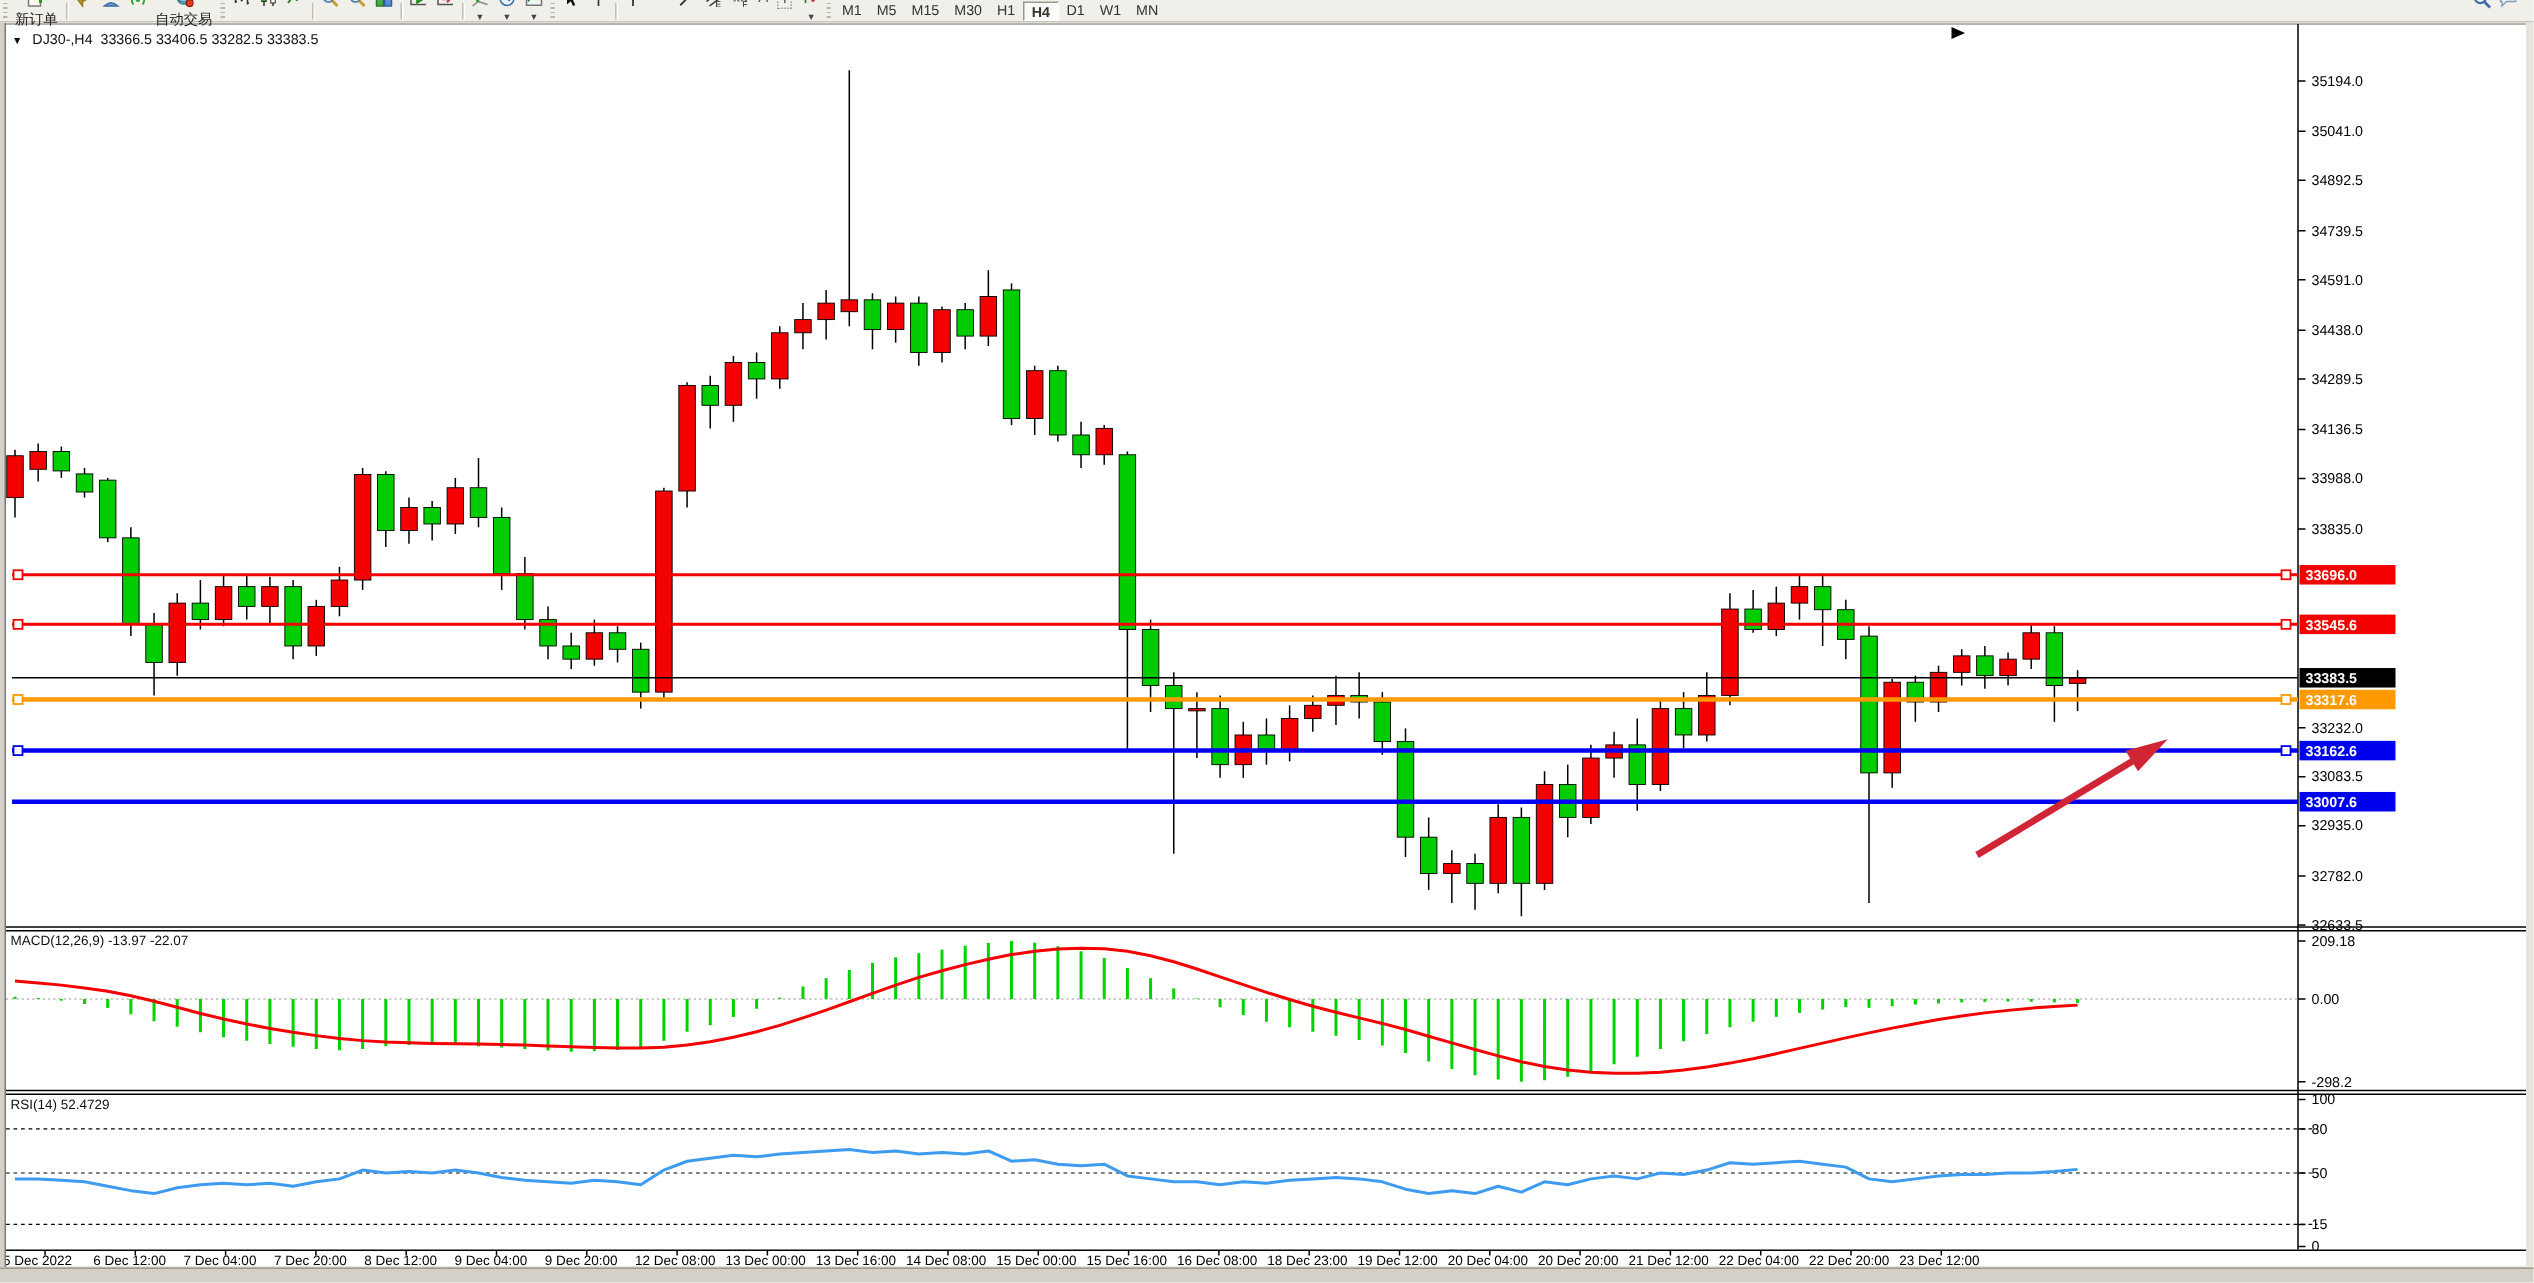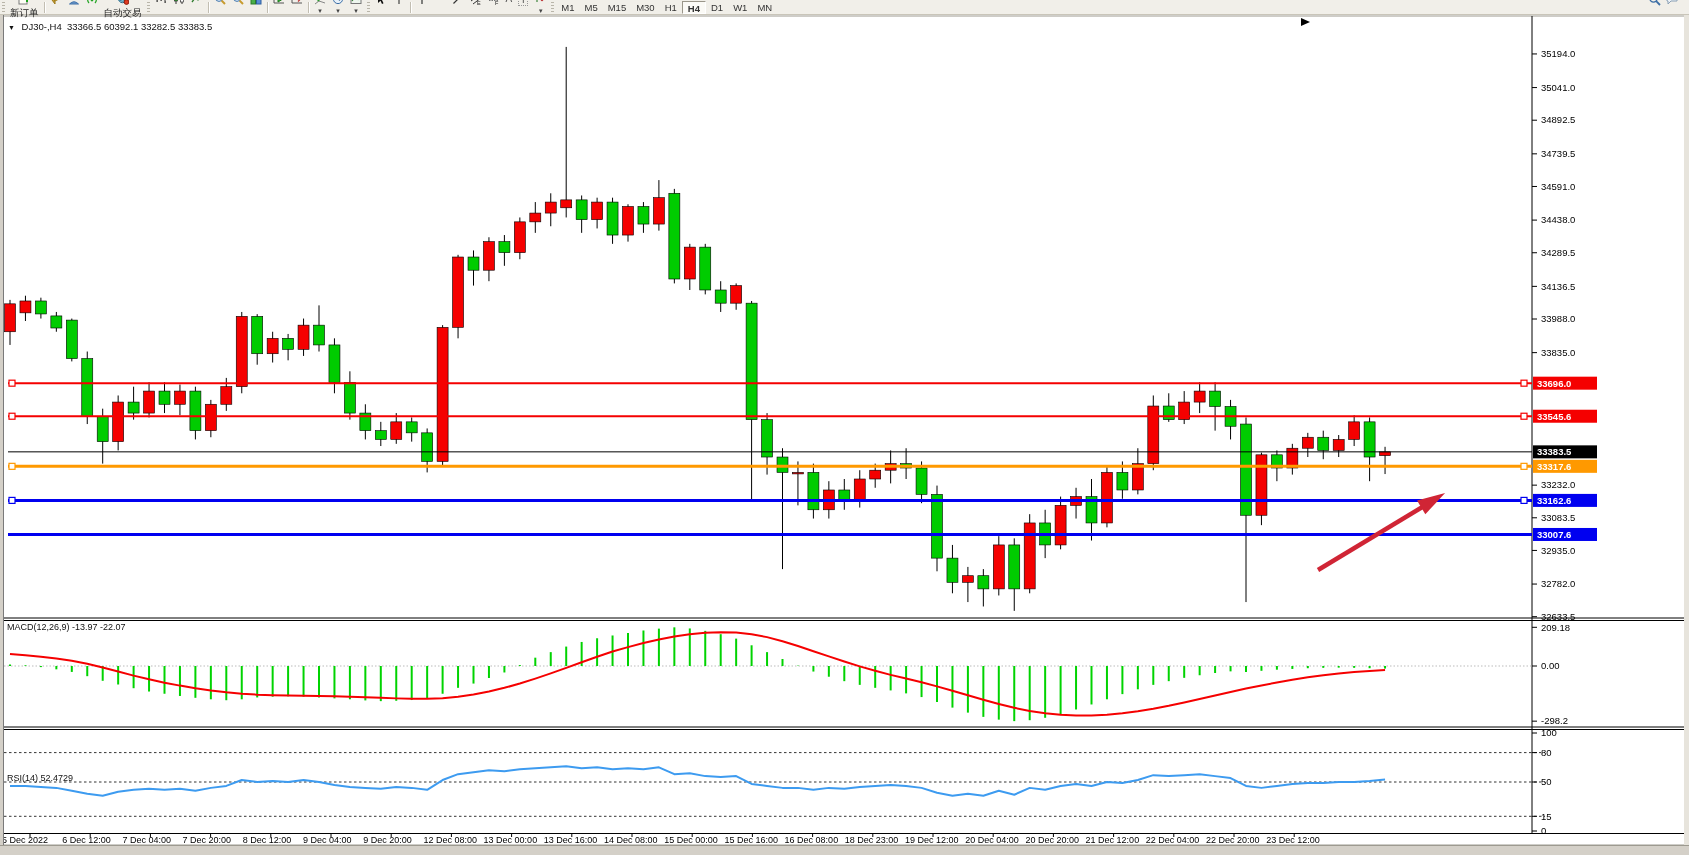--- a/index.html
+++ b/index.html
@@ -25,21 +25,21 @@
   
   .chartwin { position:absolute; left:0; top:15px; width:1689px; height:830px; background:#fff; }
   .leftedge { position:absolute; left:0; top:0; width:4px; height:830px; background:#d4d0c8; border-right:1px solid #7a7a7a; }
   .rightedge { position:absolute; right:0; top:0; width:5px; height:830px; background:#e7e4dc; }
   .bottom-strip { position:absolute; left:0; top:845px; width:1689px; height:10px; background:#d4d0c8; border-top:1px solid #9d9a90; }
   svg text { font-family:"Liberation Sans", sans-serif; }
   .chart-title { position:absolute; left:8px; top:6px; font-size:9.5px; color:#111; z-index:3; }
   .chart-title .dd { font-size:7px; margin-right:4px; }
   .ind-label { position:absolute; font-size:9px; color:#111; z-index:3; left:7px; }
   .ind-label.macd { top:607px; }
-  .ind-label.rsi  { top:716px;margin-top:42px; }
+  .ind-label.rsi  { top:716px; }
 </style>
 </head>
 <body>
 
 <div class="toolbar">
   <div class="grip"></div>
   <div class="tb-item">
     <span class="ico">
       <svg width="12" height="12">
           <rect x="1" y="1" width="8" height="10" fill="#fdfdf5" stroke="#7a7a7a"></rect>
@@ -258,21 +258,21 @@
           </svg>
         <span class="badge">1</span></span>
     </div>
   </div>
 </div>
 
 <div class="chartwin">
   <div class="chart-title">
     <span class="dd">▼</span>
     <span>DJ30-,H4</span>&nbsp;
-    <span>33366.5 60392.1 33282.5 33383.5</span>
+    <span>33366.5 33406.5 33282.5 33383.5</span>
   </div>
   <div class="ind-label macd">MACD(12,26,9) -13.97 -22.07</div>
   <div class="ind-label rsi">RSI(14) 52.4729</div>
   <svg id="plot" width="1689" height="830" viewBox="0 15 1689 830">
       <rect x="0" y="15" width="1689" height="830" fill="#ffffff"></rect>
       <line x1="4" y1="16" x2="1684" y2="16" stroke="#9d9a90"></line>
       <line x1="4" y1="618" x2="1684" y2="618" stroke="#000" stroke-width="1"></line>
       <line x1="4" y1="620.5" x2="1684" y2="620.5" stroke="#000" stroke-width="1"></line>
       <line x1="4" y1="727" x2="1684" y2="727" stroke="#000" stroke-width="1"></line>
       <line x1="4" y1="729.5" x2="1684" y2="729.5" stroke="#000" stroke-width="1"></line>

